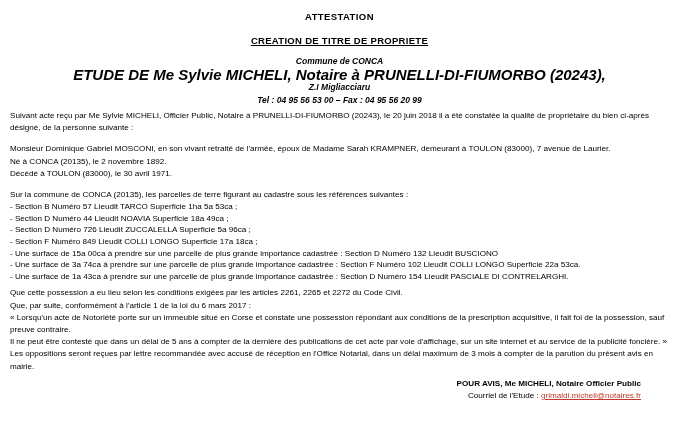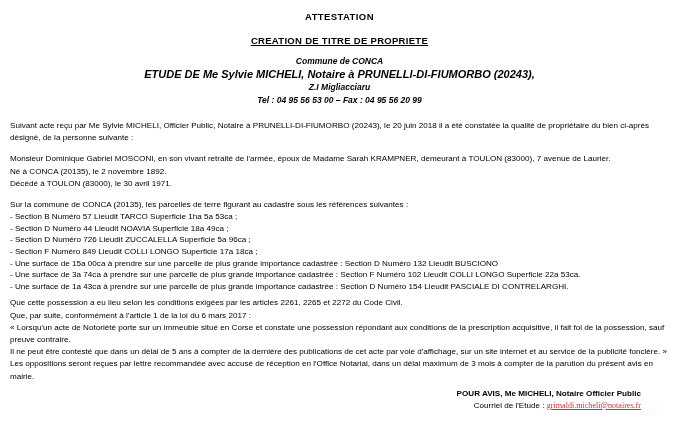--- a/index.html
+++ b/index.html
@@ -39,25 +39,25 @@
   .header-block {
     text-align: center;
     margin-top: 9px;
     line-height: 13px;
     font-style: italic;
   }
   .header-block div {
     font-weight: bold;
   }
   .hb-1 { font-size: 8.5px; }
-  .hb-2 { font-size: 11px; }
+  .hb-2 { font-size: 15px; }
   .hb-3 { font-size: 8.5px; }
   .hb-4 { font-size: 8.5px; }
   .body-text {
-    margin-top: 13px;
+    margin-top: 3px;
     font-size: 8.1px;
     line-height: 12.2px;
   }
   .p {
     margin: 0 0 0 0;
   }
   .spacer {
     height: 9px;
   }
   .small-spacer {
@@ -72,21 +72,20 @@
     margin-top: 5px;
     text-align: right;
     font-size: 8.1px;
     line-height: 12px;
     padding-right: 28px;
   }
   .sig-line-1 { font-weight: bold; }
   .email {
     color: #c0392b;
     text-decoration: underline;
-    font-family: Liberation Serif, serif;
   }
 </style>
 </head>
 <body>
 
 <div class="page">
 
   <div class="doc-title">ATTESTATION</div>
 
   <div class="doc-subtitle">CREATION DE TITRE DE PROPRIETE</div>

